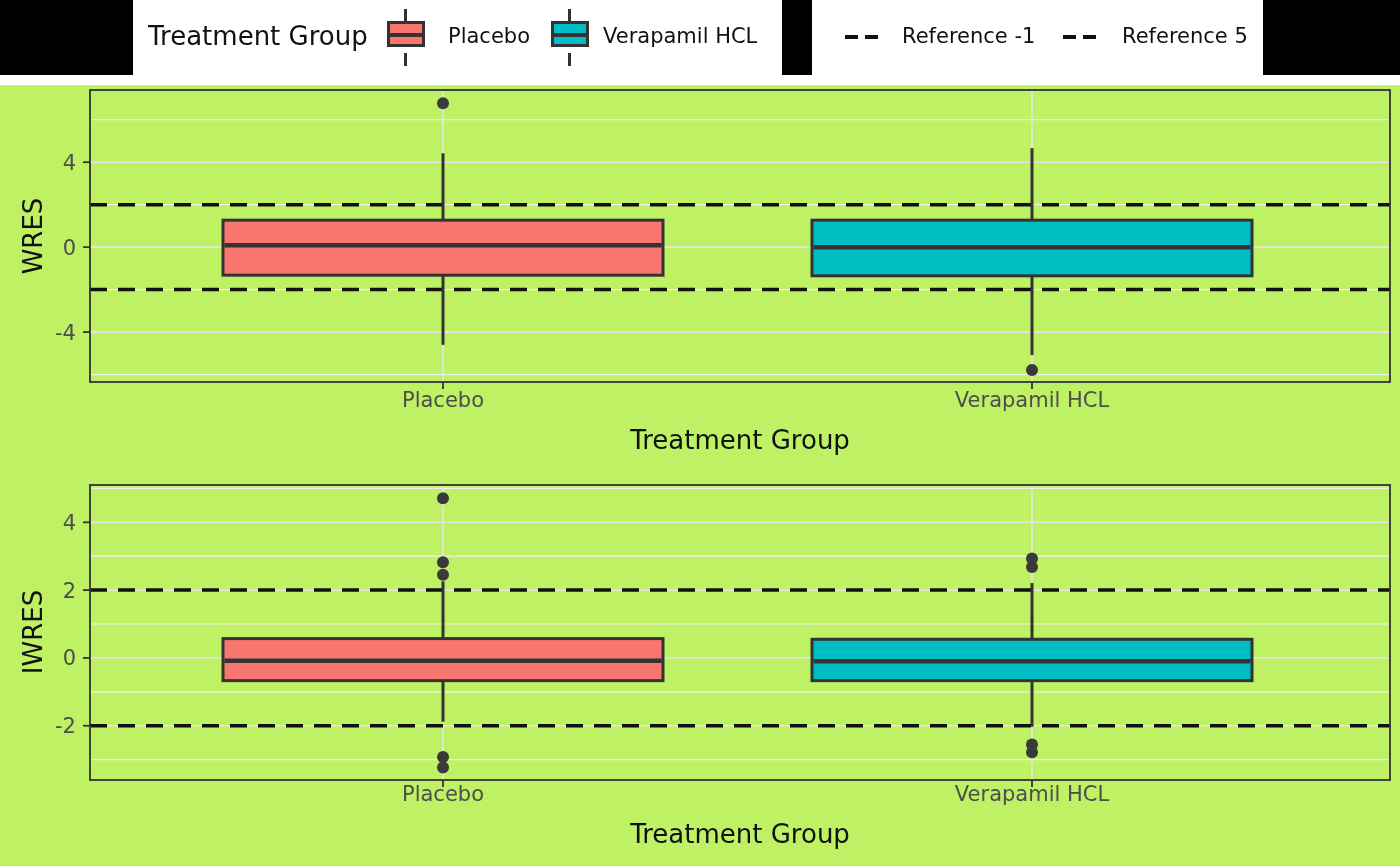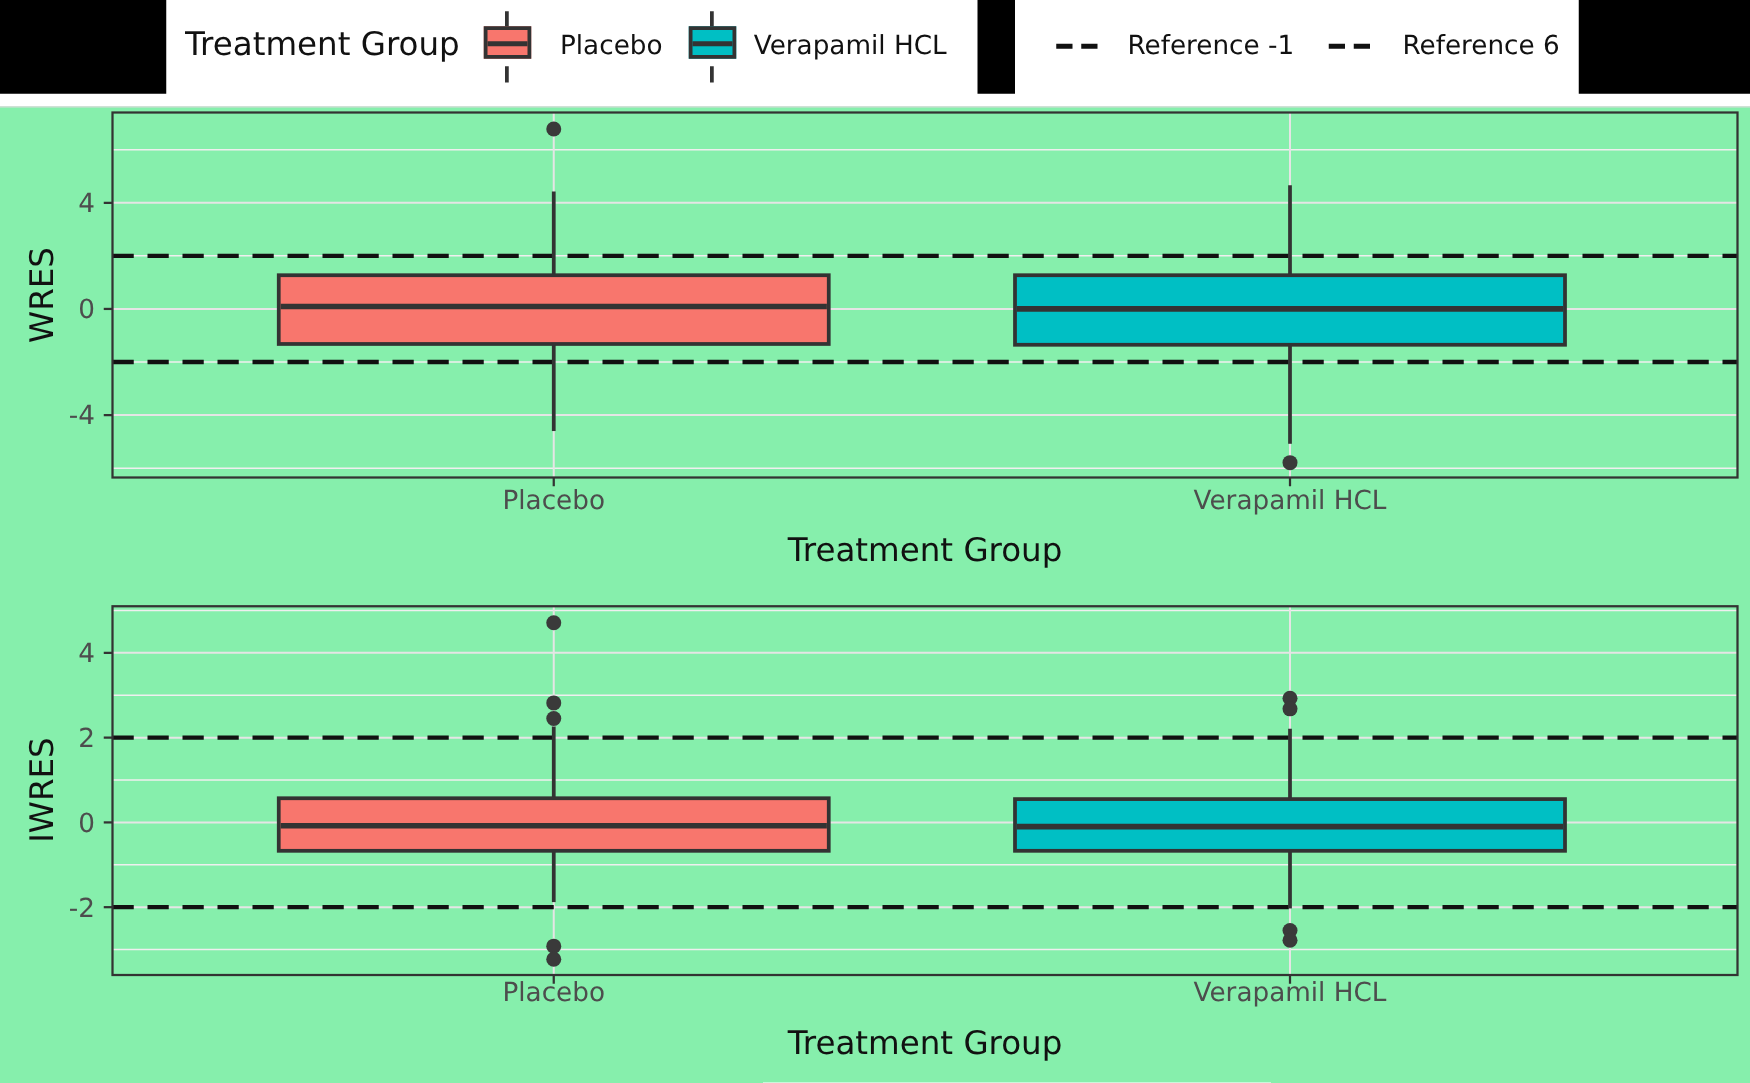--- a/index.html
+++ b/index.html
@@ -1,17 +1,17 @@
 <!DOCTYPE html>
 <html><head>
 <meta charset="utf-8">
 <style>
   html,body{margin:0;padding:0;background:#fff;}
   #app{
-    position:relative;width:1400px;height:866px;background:#86efac;overflow:hidden;
+    position:relative;width:1400px;height:866px;background:#bef264;overflow:hidden;
     font-family:"DejaVu Sans","Liberation Sans",sans-serif;
   }
   .black-box{position:absolute;top:0;height:75px;background:#000;}
   #legend-bar{position:absolute;top:0;left:0;width:1400px;height:85px;background:#fff;}
   .legend-title{
     position:absolute;top:21px;left:148px;width:238px;overflow:hidden;white-space:nowrap;
     font-size:26px;color:#111;
   }
   .legend-label{position:absolute;top:24px;font-size:21px;color:#111;white-space:nowrap;}
   .key-boxplot{position:absolute;top:9px;width:38px;height:57px;}
@@ -53,21 +53,21 @@
       <span class="kb-median"></span>
     </span>
     <span class="legend-label" style="left:603px;">Verapamil HCL</span>
 
     <span class="key-dash" style="left:845px;"></span>
     <span class="key-dash" style="left:865px;"></span>
     <span class="legend-label" style="left:902px;">Reference -1</span>
 
     <span class="key-dash" style="left:1063px;"></span>
     <span class="key-dash" style="left:1083px;"></span>
-    <span class="legend-label" style="left:1122px;">Reference 6</span>
+    <span class="legend-label" style="left:1122px;">Reference 5</span>
   </div>
   <div id="legend-sep"></div>
 
   <svg id="fig-wres" width="1400" height="395" viewBox="0 75 1400 395" style="top:75px;">
     <g>
         <line x1="90" x2="1390" y1="119.73090909090911" y2="119.73090909090911" stroke="#EFEFEF" stroke-width="1.2"></line>
         <line x1="90" x2="1390" y1="204.67636363636365" y2="204.67636363636365" stroke="#EFEFEF" stroke-width="1.2"></line>
         <line x1="90" x2="1390" y1="289.6218181818182" y2="289.6218181818182" stroke="#EFEFEF" stroke-width="1.2"></line>
         <line x1="90" x2="1390" y1="374.5672727272727" y2="374.5672727272727" stroke="#EFEFEF" stroke-width="1.2"></line>
         <line x1="90" x2="1390" y1="162.20363636363635" y2="162.20363636363635" stroke="#E5E5E5" stroke-width="1.6"></line>

